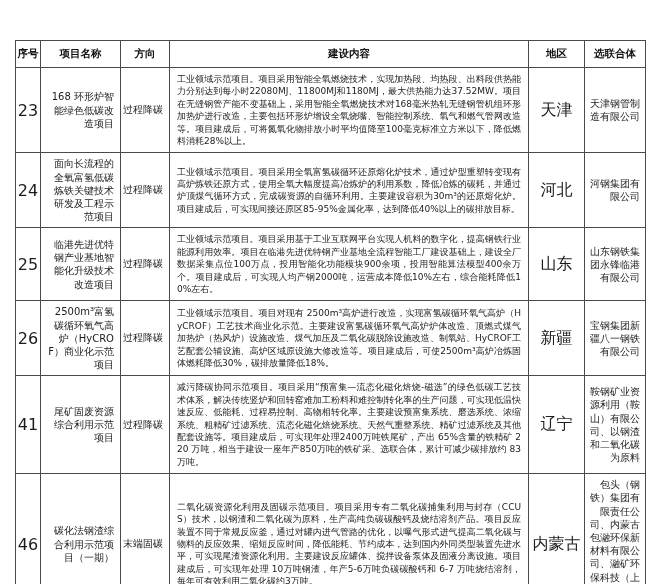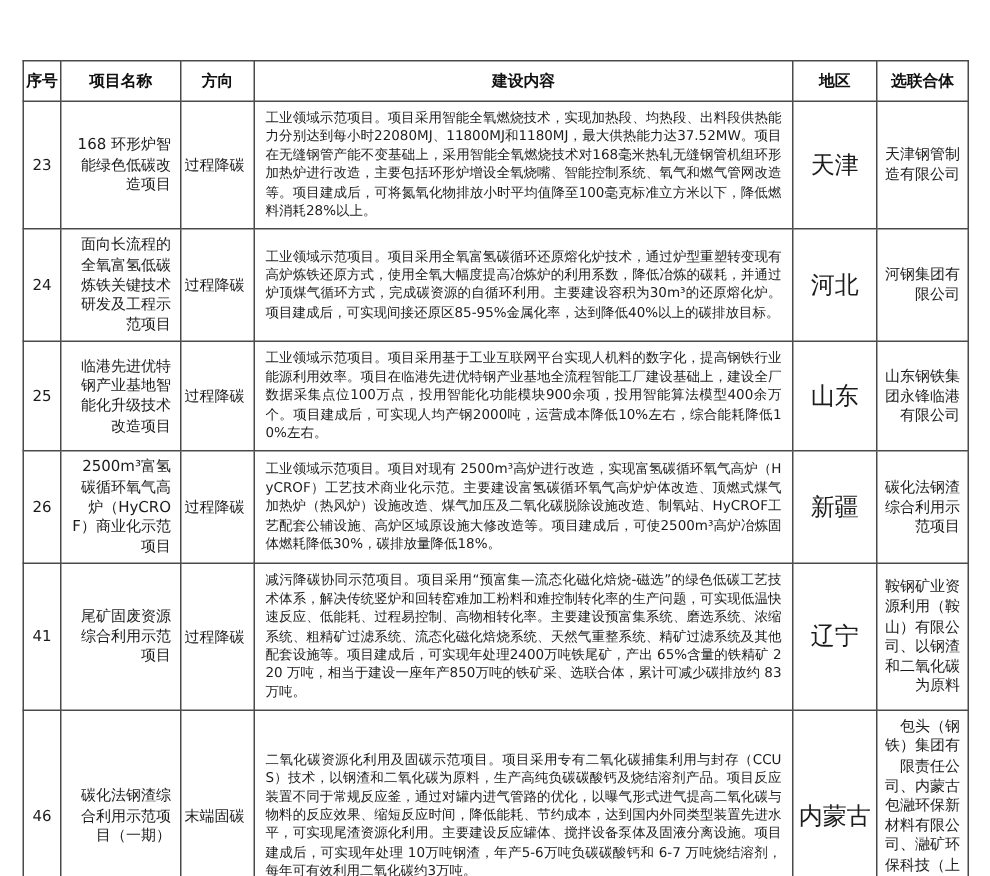--- a/index.html
+++ b/index.html
@@ -25,21 +25,21 @@
     vertical-align: middle;
     word-break: break-all;
   }
   th {
     font-size: 10.5px;
     font-weight: bold;
     text-align: center;
     padding: 6px 1px;
     color: #111;
   }
-  td.c-no   { font-size: 10px; text-align: center; }
+  td.c-no   { font-size: 16px; text-align: center; }
   td.c-name { font-size: 10px; text-align: right; padding: 4px 6px; line-height: 1.32; }
   td.c-dir  { font-size: 10px; text-align: left; padding: 2px; }
   td.c-content {
     font-size: 9px;
     text-align: justify;
     padding: 5px 7px;
     line-height: 1.38;
   }
   td.c-region { font-size: 16px; text-align: center; }
   td.c-entity { font-size: 10px; text-align: right; padding: 4px 5px; line-height: 1.32; }
@@ -91,21 +91,21 @@
         <td class="c-content">工业领域示范项目。项目采用基于工业互联网平台实现人机料的数字化，提高钢铁行业能源利用效率。项目在临港先进优特钢产业基地全流程智能工厂建设基础上，建设全厂数据采集点位100万点，投用智能化功能模块900余项，投用智能算法模型400余万个。项目建成后，可实现人均产钢2000吨，运营成本降低10%左右，综合能耗降低10%左右。</td>
         <td class="c-region">山东</td>
         <td class="c-entity">山东钢铁集团永锋临港有限公司</td>
       </tr>
       <tr>
         <td class="c-no">26</td>
         <td class="c-name">2500m³富氢碳循环氧气高炉（HyCROF）商业化示范项目</td>
         <td class="c-dir">过程降碳</td>
         <td class="c-content">工业领域示范项目。项目对现有 2500m³高炉进行改造，实现富氢碳循环氧气高炉（HyCROF）工艺技术商业化示范。主要建设富氢碳循环氧气高炉炉体改造、顶燃式煤气加热炉（热风炉）设施改造、煤气加压及二氧化碳脱除设施改造、制氧站、HyCROF工艺配套公辅设施、高炉区域原设施大修改造等。项目建成后，可使2500m³高炉冶炼固体燃耗降低30%，碳排放量降低18%。</td>
         <td class="c-region">新疆</td>
-        <td class="c-entity">碳化法钢渣综合利用示范项目</td>
+        <td class="c-entity">宝钢集团新疆八一钢铁有限公司</td>
       </tr>
       <tr>
         <td class="c-no">41</td>
         <td class="c-name">尾矿固废资源综合利用示范项目</td>
         <td class="c-dir">过程降碳</td>
         <td class="c-content">减污降碳协同示范项目。项目采用“预富集—流态化磁化焙烧-磁选”的绿色低碳工艺技术体系，解决传统竖炉和回转窑难加工粉料和难控制转化率的生产问题，可实现低温快速反应、低能耗、过程易控制、高物相转化率。主要建设预富集系统、磨选系统、浓缩系统、粗精矿过滤系统、流态化磁化焙烧系统、天然气重整系统、精矿过滤系统及其他配套设施等。项目建成后，可实现年处理2400万吨铁尾矿，产出 65%含量的铁精矿 220 万吨，相当于建设一座年产850万吨的铁矿采、选联合体，累计可减少碳排放约 83 万吨。</td>
         <td class="c-region">辽宁</td>
         <td class="c-entity">鞍钢矿业资源利用（鞍山）有限公司、以钢渣和二氧化碳为原料</td>
       </tr>
       <tr>

